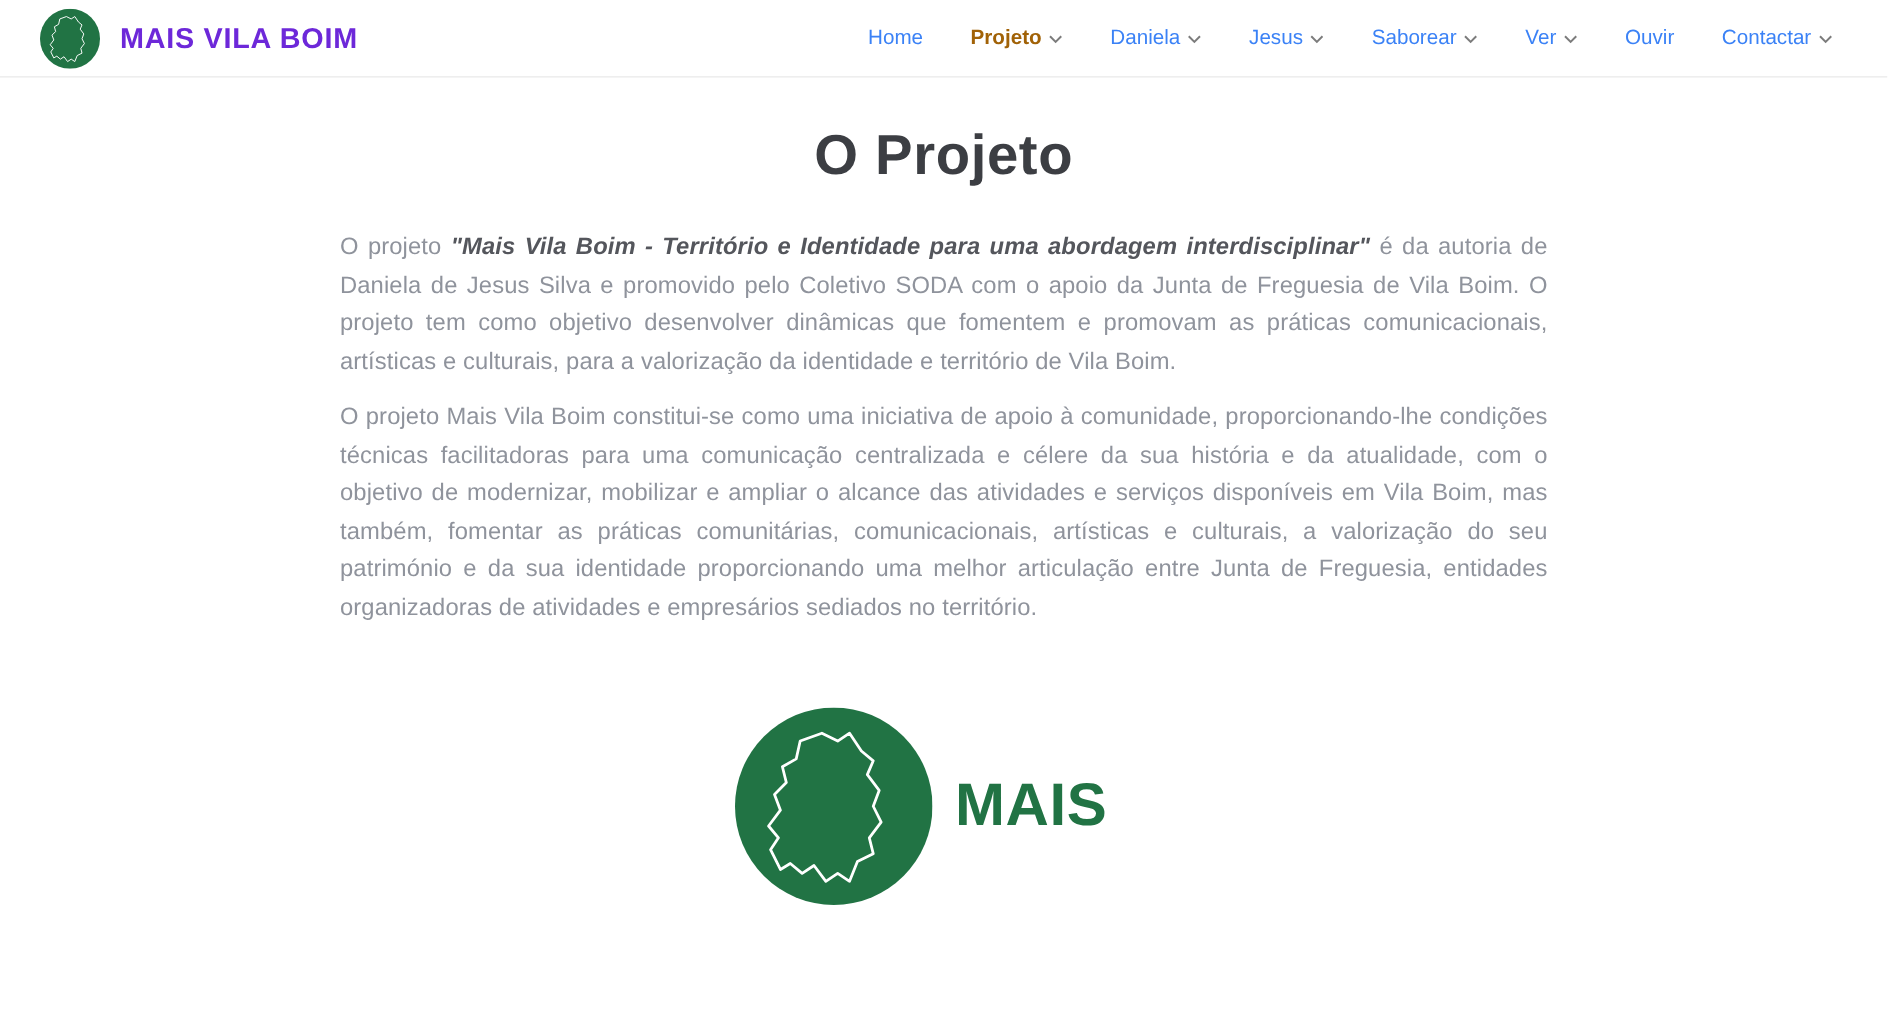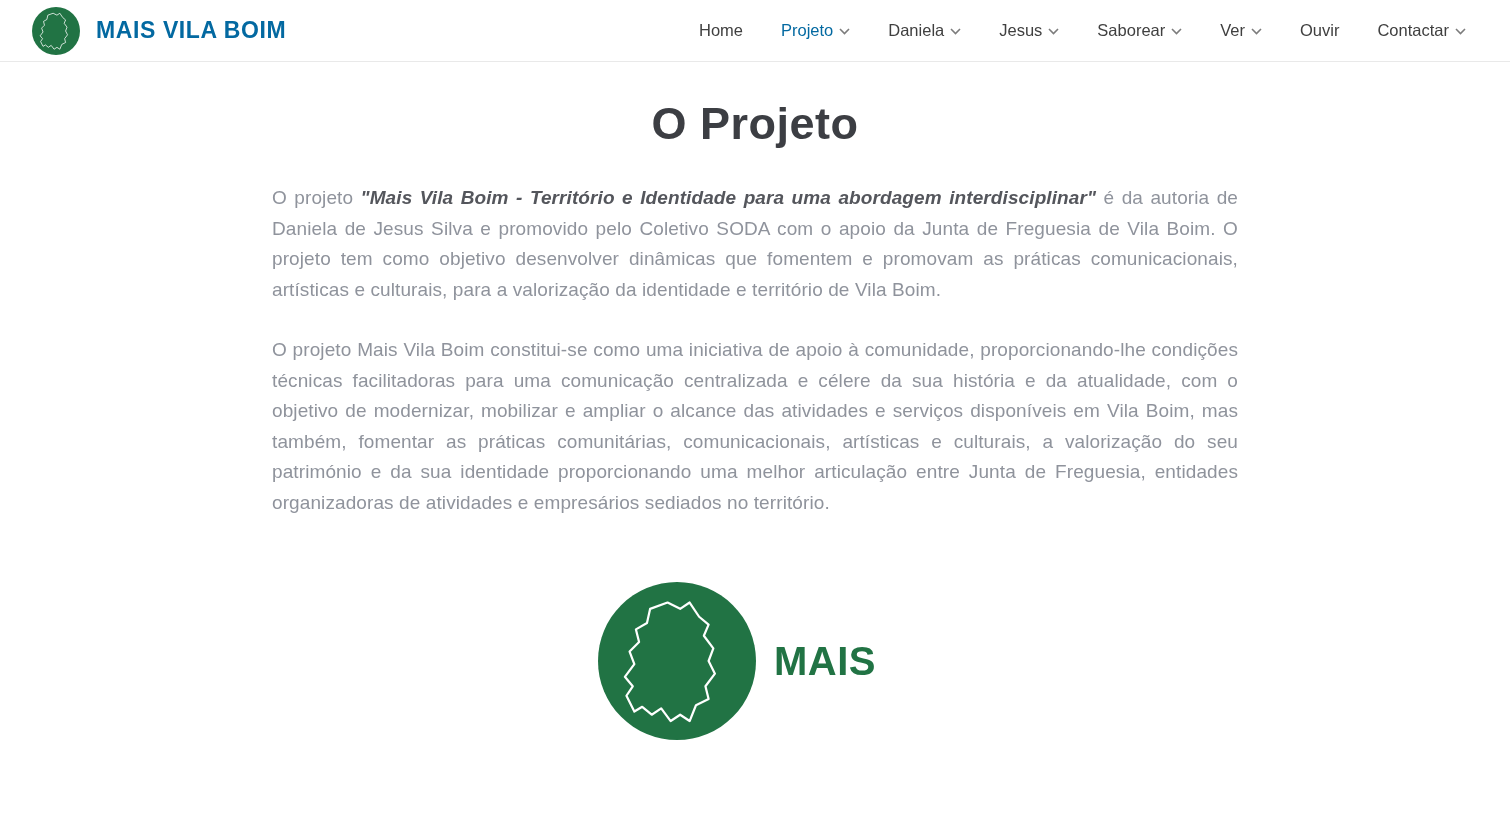--- a/index.html
+++ b/index.html
@@ -27,58 +27,58 @@
     display: flex;
     align-items: center;
     gap: 16px;
     cursor: pointer;
   }
   .brand-circle { width: 48px; height: 48px; display: block; }
   .brand-name {
     font-size: 23px;
     font-weight: 700;
     letter-spacing: 0.6px;
-    color: #0369a1;
+    color: #6d28d9;
     white-space: nowrap;
   }
 
   .main-nav {
     display: flex;
     align-items: center;
     gap: 38px;
   }
   .nav-item {
     display: flex;
     align-items: center;
     gap: 6px;
     font-size: 16.5px;
-    color: #404040;
+    color: #3b82f6;
     cursor: pointer;
     white-space: nowrap;
   }
-  .nav-item.active { color: #0369a1; font-weight: 400; }
+  .nav-item.active { color: #a16207; font-weight: 700; }
   .chevron { display: block; margin-top: 2px; }
 
   
   .page-title {
     margin-top: 36px;
     text-align: center;
     font-size: 45px;
     line-height: 52px;
     font-weight: 600;
     letter-spacing: 0.5px;
     color: #3c3e43;
   }
 
   .content {
     width: 966px;
     margin: 0 auto;
   }
   .content p {
-    margin-top: 30px;
+    margin-top: 14px;
     font-size: 19px;
     line-height: 30.5px;
     text-align: justify;
     color: #8f939c;
     letter-spacing: 0.1px;
   }
   .content p:first-of-type { margin-top: 33px; }
   .emphasis {
     font-weight: 700;
     font-style: italic;
@@ -90,21 +90,21 @@
     margin-top: 64px;
     display: flex;
     align-items: center;
     justify-content: center;
     gap: 18px;
     padding-right: 36px;
   }
   .logo-circle { width: 158px; height: 158px; display: block; }
   .logo-wordmark {
     font-weight: 700;
-    font-size: 40px;
+    font-size: 48px;
     line-height: 46px;
     letter-spacing: 0.5px;
     color: #217344;
     white-space: nowrap;
   }
 </style>
 </head>
 <body>
 
 <header class="site-header">

